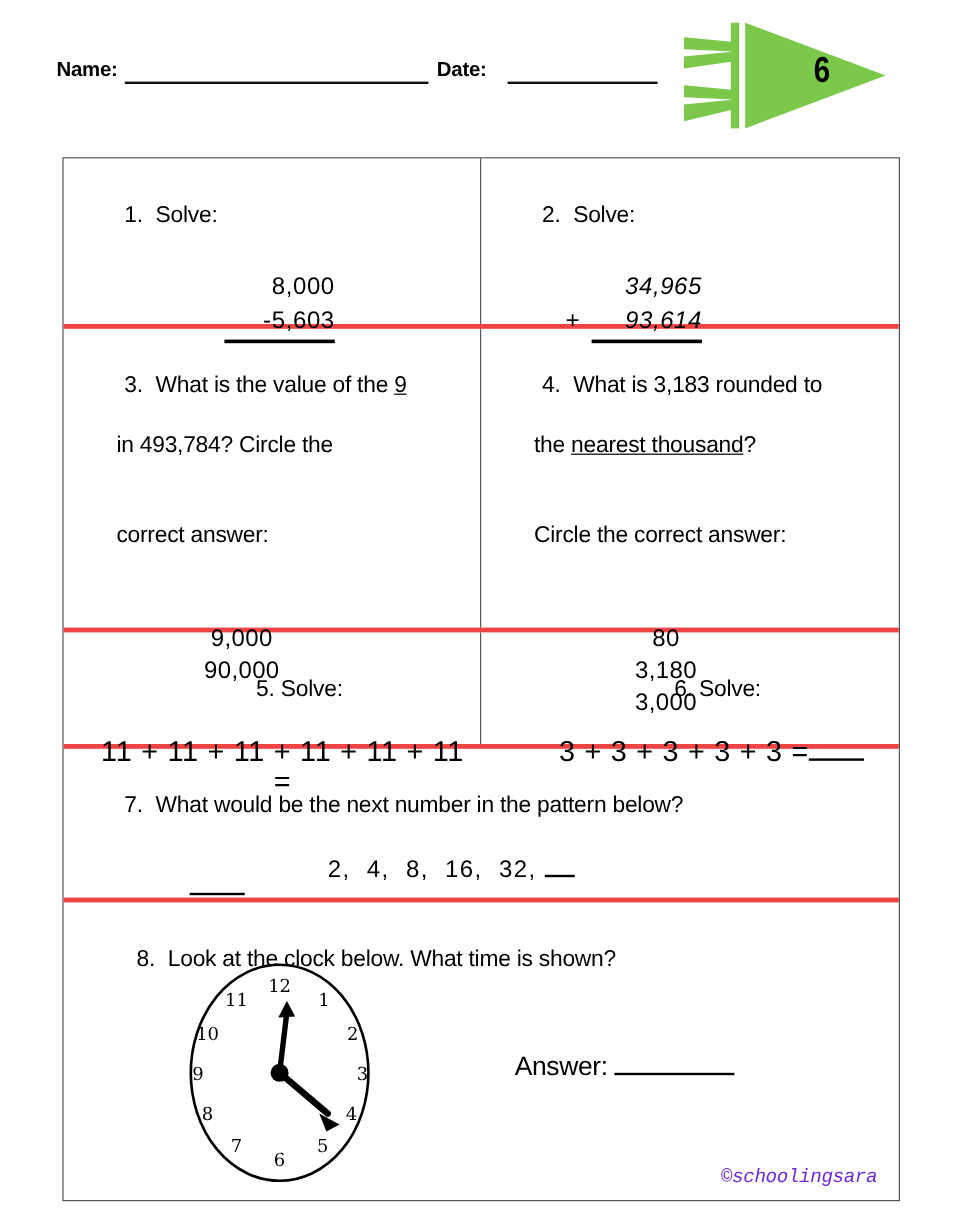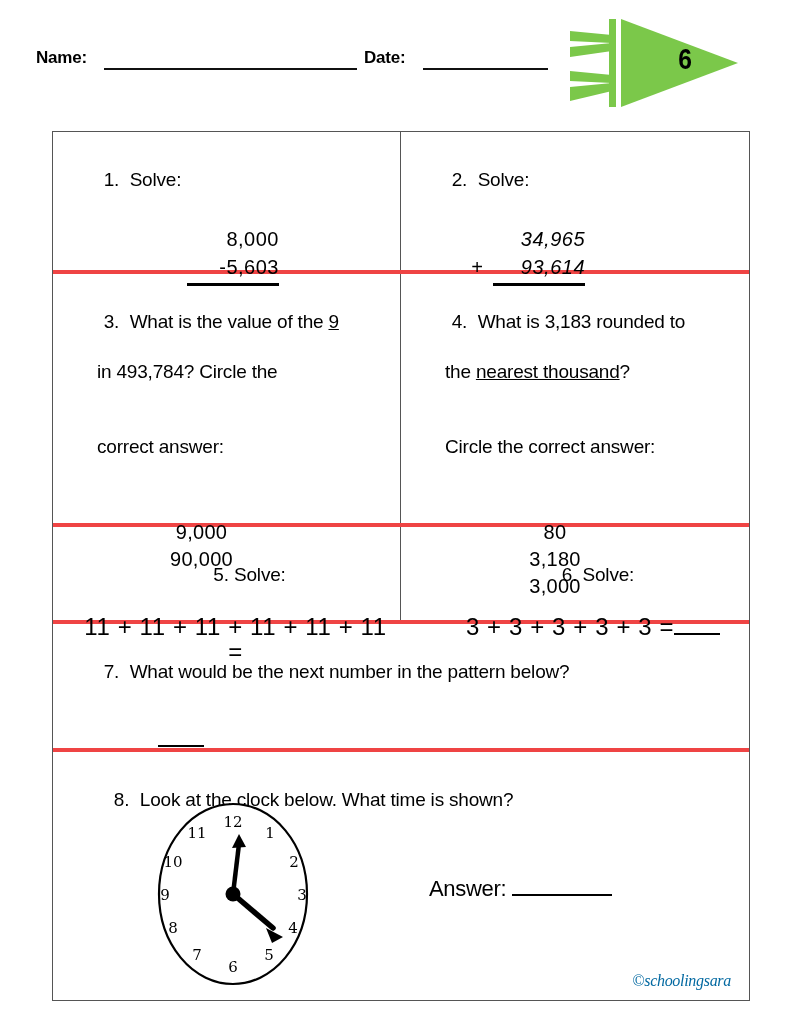--- a/index.html
+++ b/index.html
@@ -24,21 +24,21 @@
     height: 120px;
   }
   .field-label {
     position: absolute;
     font-family: "Liberation Sans", sans-serif;
     font-weight: bold;
     font-size: 17px;
     letter-spacing: -0.2px;
     white-space: nowrap;
   }
-  #name-label { left: 36px; top: 48px; }
+  #name-label { left: 47px; top: 48px; }
   #date-label { left: 364px; top: 48px; }
   .blank-line {
     position: absolute;
     border-bottom: 2px solid #111;
     height: 0;
   }
   #name-line { left: 104px; top: 68px; width: 253px; }
   #date-line { left: 423px; top: 68px; width: 125px; }
 
   
@@ -211,24 +211,24 @@
     display: inline-block;
     border-bottom: 2px solid #000;
     width: 100px;
     height: 20px;
     margin-left: 6px;
   }
   #watermark {
     position: absolute;
     right: 8px;
     bottom: 4px;
-    font-family: Liberation Serif, serif;
+    font-family: Liberation Mono, monospace;
     font-style: italic;
     font-size: 16px;
-    color: #0369a1;
+    color: #6d28d9;
     letter-spacing: -0.3px;
     white-space: nowrap;
   }
 </style>
 </head>
 <body>
 
 <div id="header">
 
   <div class="field-label" id="name-label">Name:</div>
@@ -330,20 +330,21 @@
         <span class="qnum">6.</span><span>Solve:</span>
         <span class="eqline indent2"><span>3 + 3 + 3 + 3 + 3 =</span><span class="ans-blank"></span></span>
       </div>
     </div>
   </div>
 
   <div class="wrow" style="height:128px;">
     <div class="cell full">
       <div class="qtext">
         <span class="qnum">7.</span><span>What would be the next number in the pattern below?</span>
+        <span class="pattern"><span>2,  4,  8,  16,  32, </span><span class="short-blank"></span></span>
       </div>
     </div>
   </div>
 
   <div class="wrow last">
     <div class="cell full">
       <div id="clock-row-inner">
         <div class="qtext">
           <span class="qnum">8.</span><span>Look at the clock below. What time is shown?</span>
         </div>

